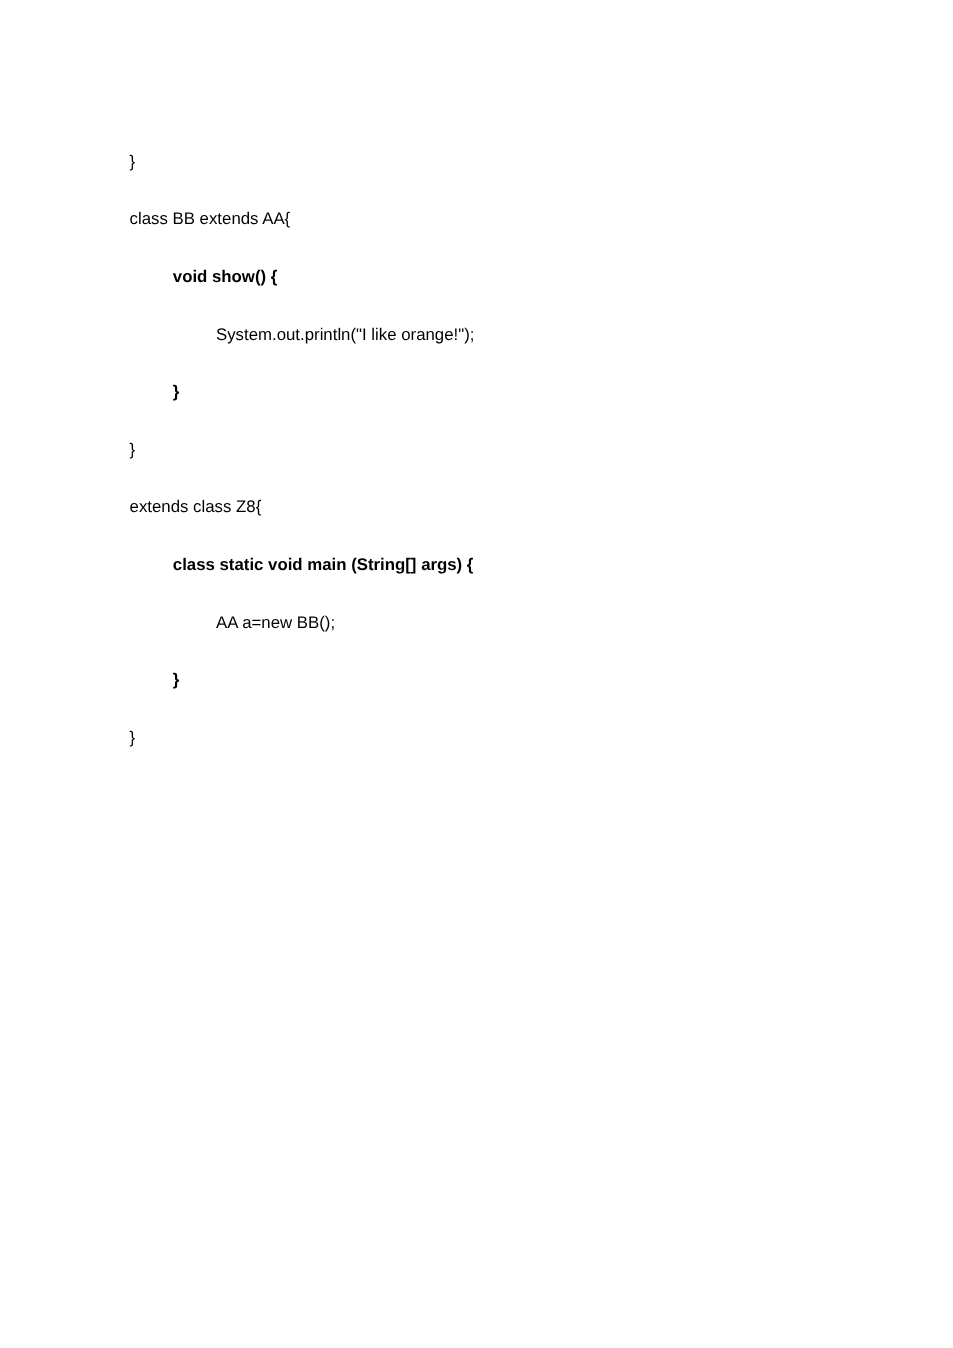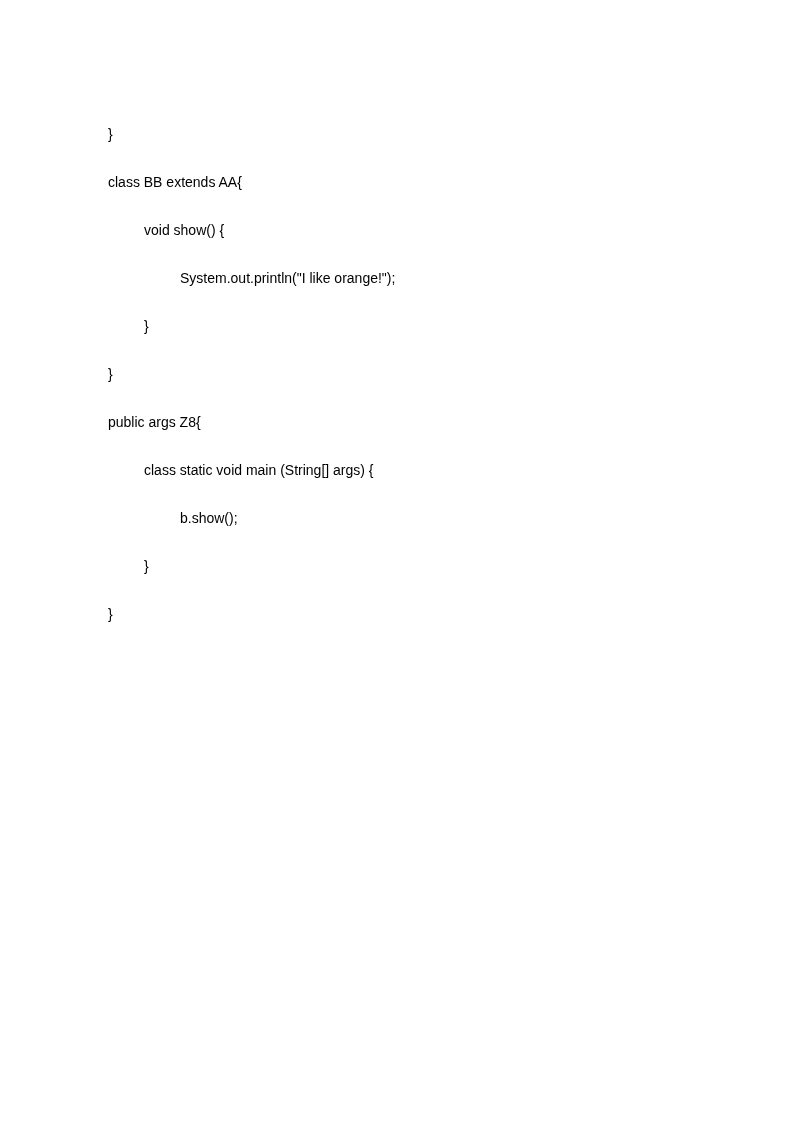--- a/index.html
+++ b/index.html
@@ -16,33 +16,34 @@
       color: #000000;
       padding-top: 98px;
       padding-left: 108px;
     }
     .code-block {
       line-height: 24px;
       white-space: pre;
     }
     .indent-1 {
       padding-left: 36px;
+      font-weight: bold;
     }
     .indent-2 {
       padding-left: 72px;
     }
   </style>
 </head>
 <body>
 
 <div class="code-block">
 <div>}</div>
 <div>class BB extends AA{</div>
 <div class="indent-1">void show() {</div>
 <div class="indent-2">System.out.println("I like orange!");</div>
 <div class="indent-1">}</div>
 <div>}</div>
-<div>public args Z8{</div>
+<div>extends class Z8{</div>
 <div class="indent-1">class static void main (String[] args) {</div>
-<div class="indent-2">b.show();</div>
+<div class="indent-2">AA a=new BB();</div>
 <div class="indent-1">}</div>
 <div>}</div>
 </div>
 
 </body></html>

